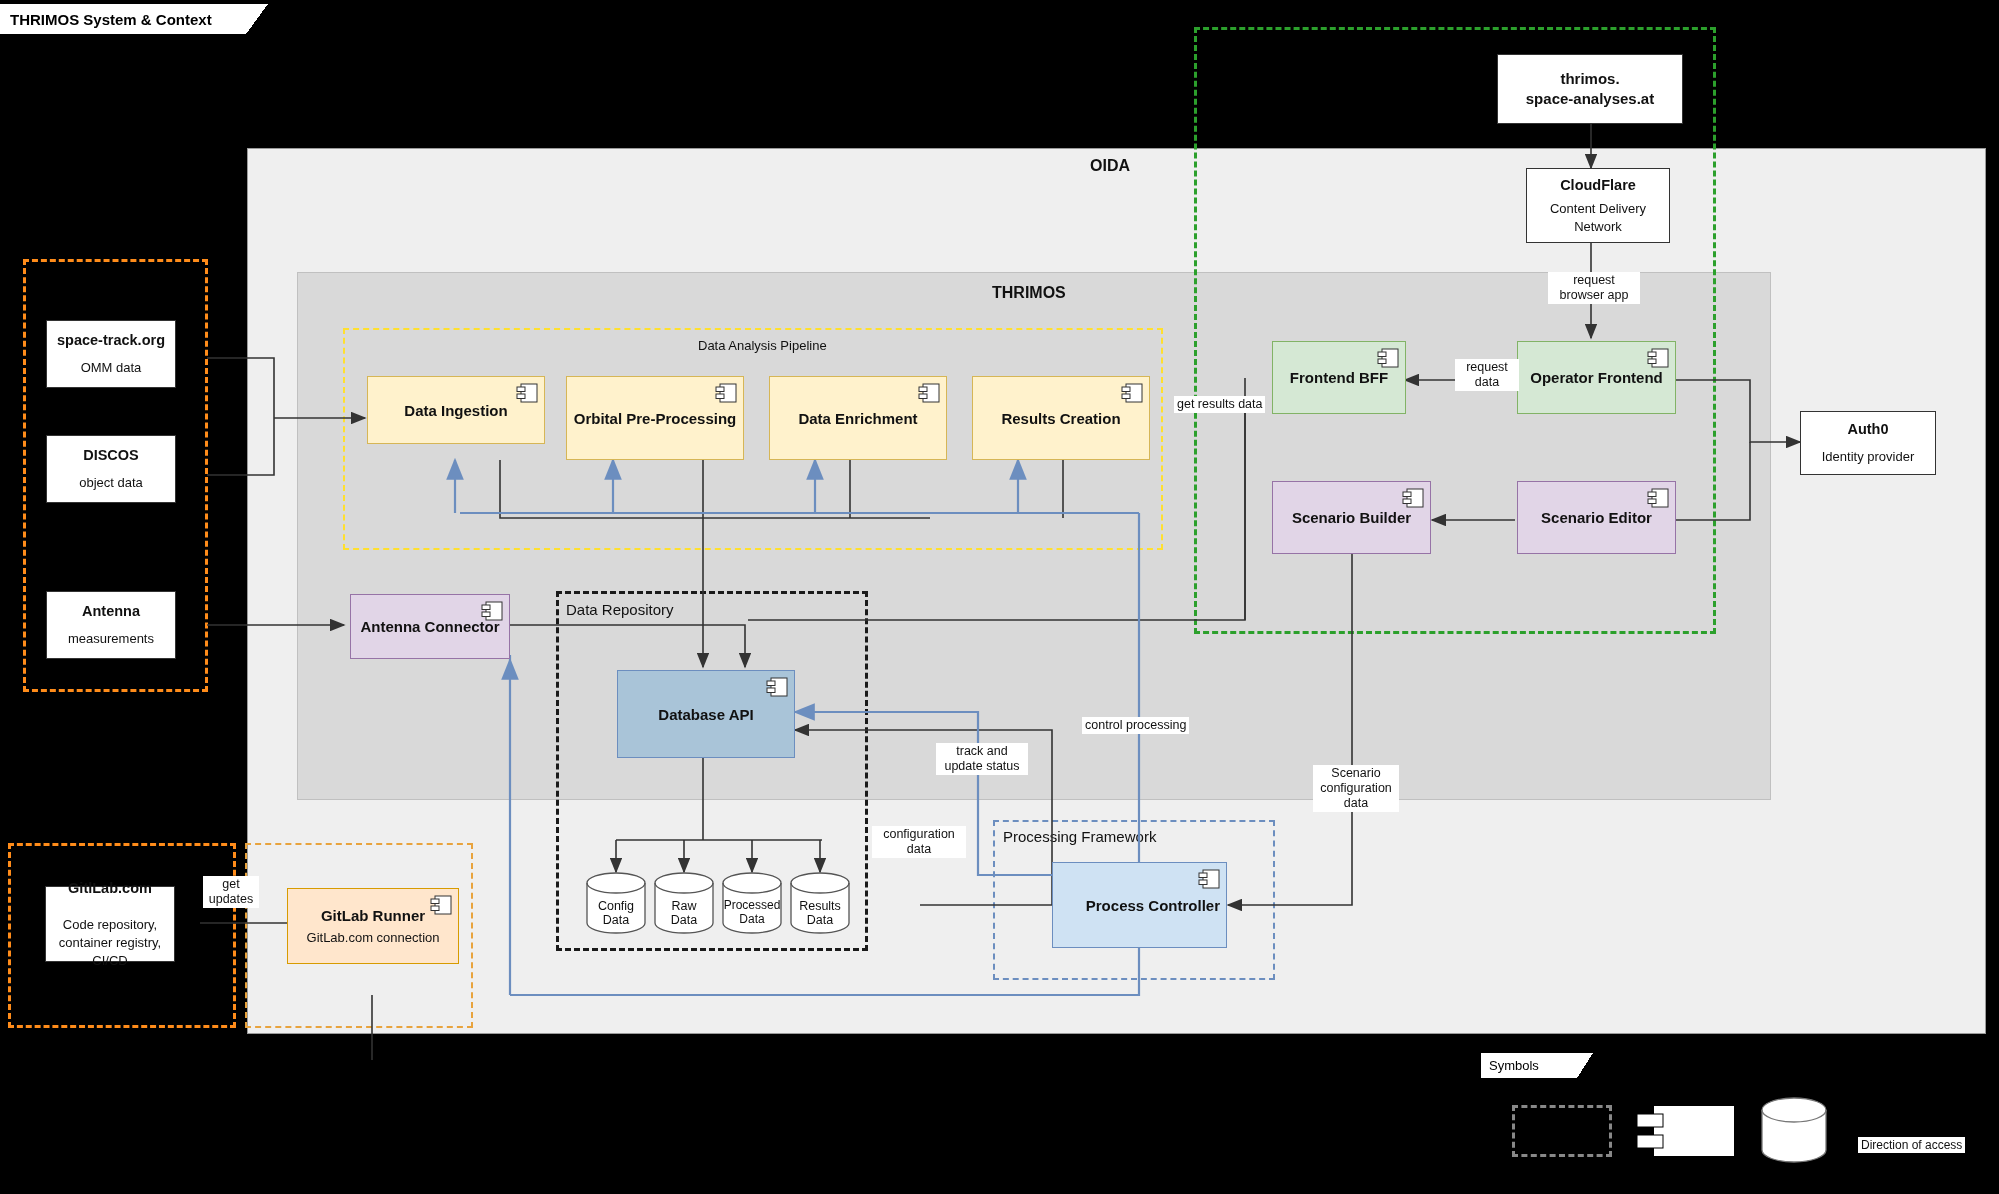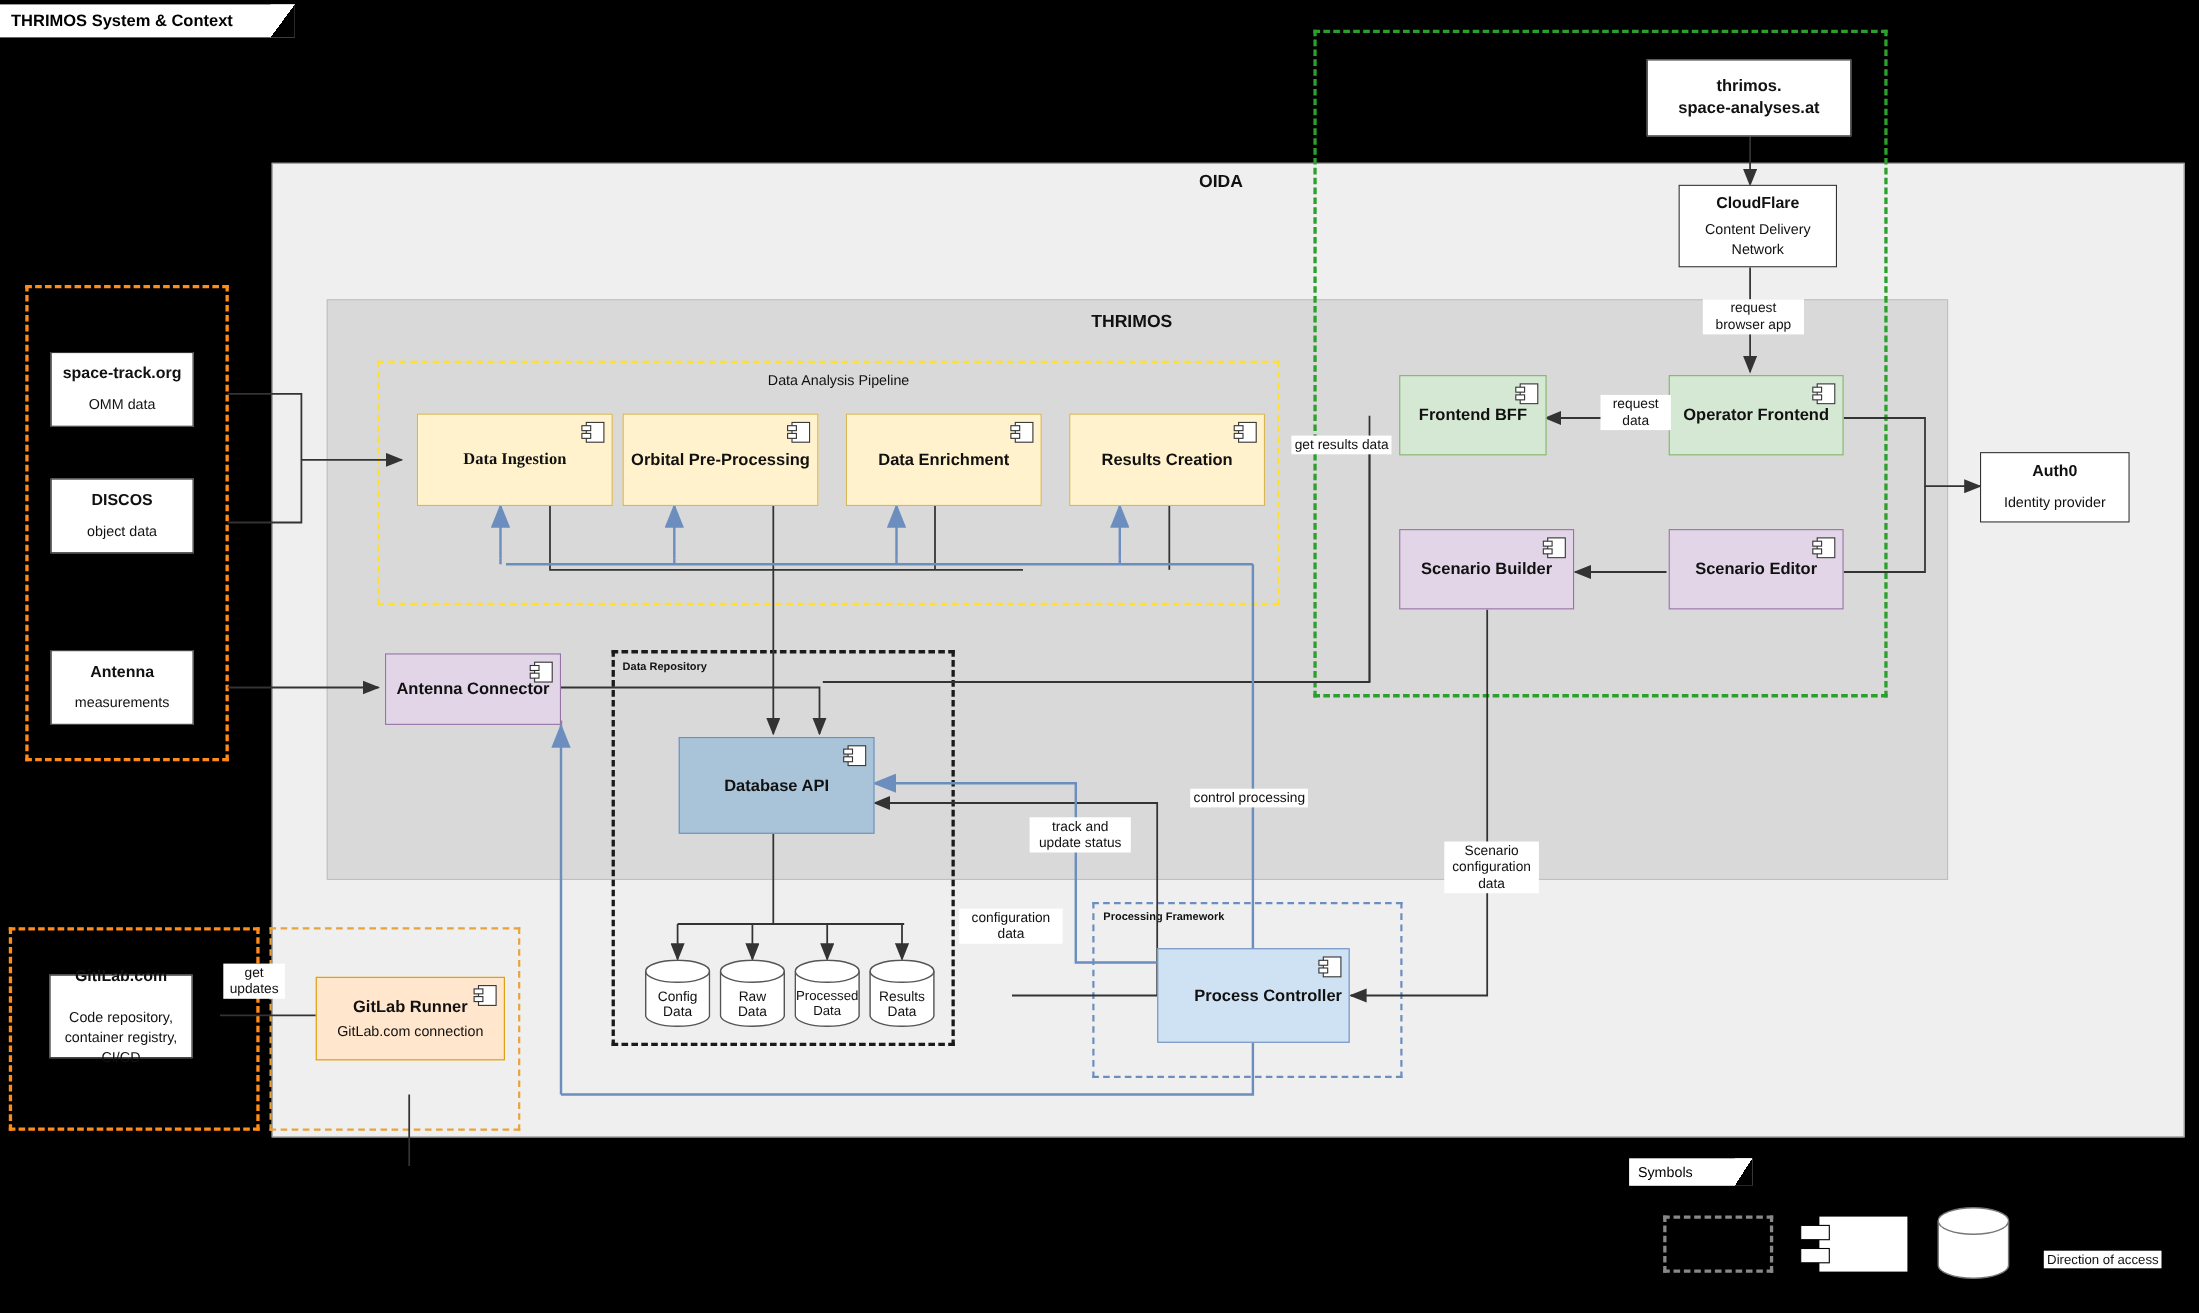--- a/index.html
+++ b/index.html
@@ -26,21 +26,21 @@
   
   .dash{position:absolute;box-sizing:border-box;background:transparent;}
   .d-orange{border:3px dashed #ff8c1a;}
   .d-amber{border:2px dashed #e8a33d;}
   .d-yellow{border:2px dashed #ffe02e;}
   .d-green{border:3px dashed #2ca02c;}
   .d-black{border:3px dashed #1a1a1a;}
   .d-blue{border:2px dashed #6c8ebf;}
 
   .dash-label{position:absolute;font-size:13px;color:#111;white-space:nowrap;}
-  .dash-label.b{font-weight:bold;font-size:10px;}
+  .dash-label.b{font-weight:normal;font-size:15px;}
 
   
   .extbox{position:absolute;box-sizing:border-box;background:#fff;
           border:1px solid #333;display:flex;flex-direction:column;
           align-items:center;justify-content:center;text-align:center;
           color:#111;line-height:1.35;}
   .extbox .t{font-weight:bold;font-size:14.5px;}
   .extbox .s{font-size:13px;margin-top:8px;}
   .extbox.single .t{font-size:15px;}
 
@@ -227,21 +227,21 @@
     <div class="t">CloudFlare</div>
     <div class="s" style="white-space:pre-line;margin-top:5px;">Content Delivery
 Network</div>
   </div>
 
   <div class="extbox" style="left:1800px;top:411px;width:136px;height:64px;">
     <div class="t">Auth0</div>
     <div class="s">Identity provider</div>
   </div>
 
-  <div class="cmp cmp-yellow" style="left:379px;top:376px;width:178px;height:84px;font-family:Liberation Serif, serif;">
+  <div class="cmp cmp-yellow" style="left:367px;top:376px;width:178px;height:68px;">
     <span>Data Ingestion</span>
     <svg class="cicon" viewBox="0 0 22 20">
       <rect x="5" y="1" width="16" height="18" fill="#fff" stroke="#333" stroke-width="1"></rect>
       <rect x="1" y="4" width="8" height="4.5" fill="#fff" stroke="#333" stroke-width="1"></rect>
       <rect x="1" y="11" width="8" height="4.5" fill="#fff" stroke="#333" stroke-width="1"></rect>
     </svg>
   </div>
 
   <div class="cmp cmp-yellow" style="left:566px;top:376px;width:178px;height:84px;">
     <span>Orbital Pre-Processing</span>

